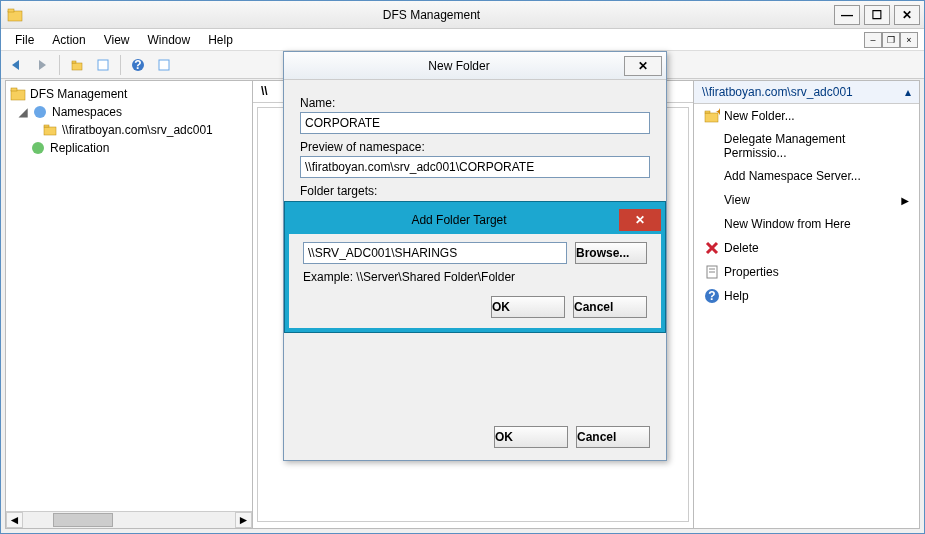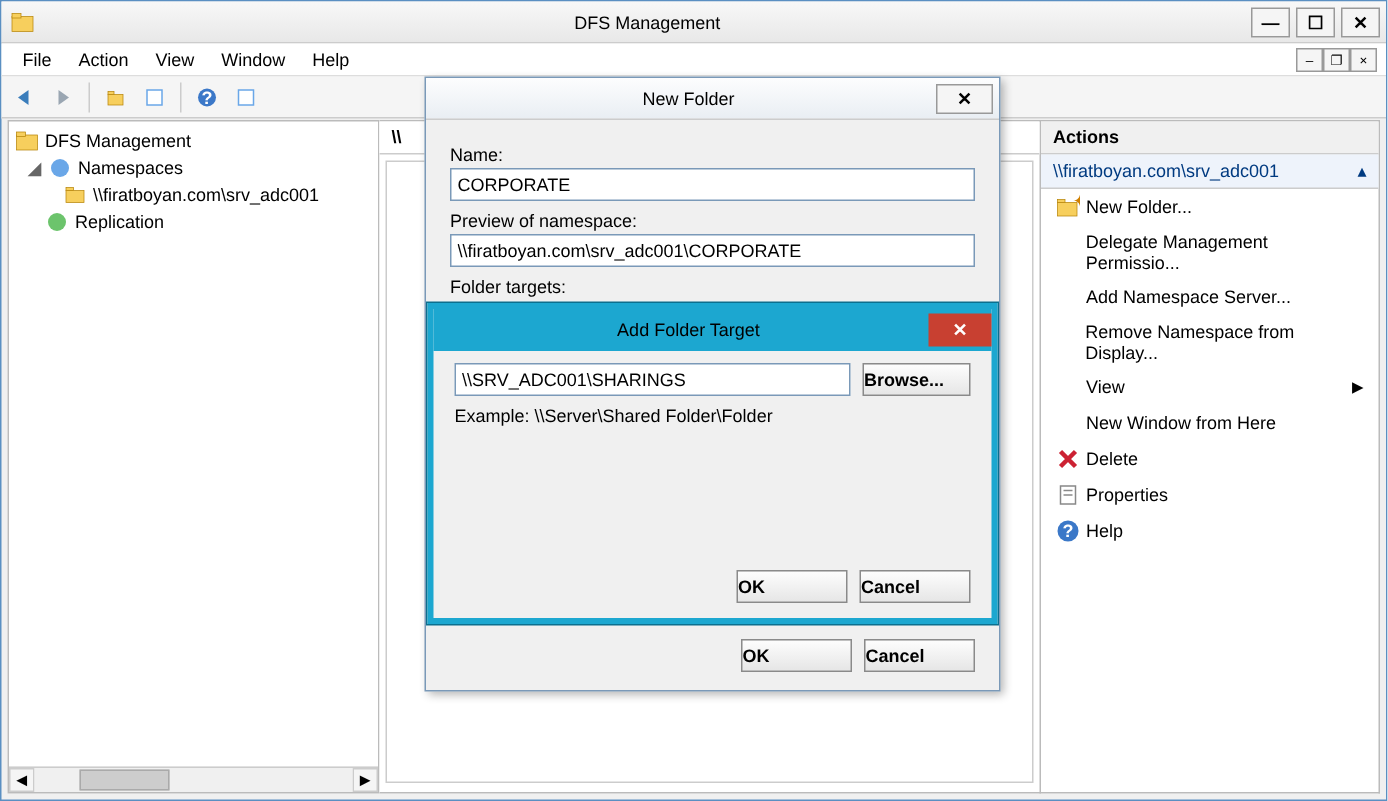--- a/index.html
+++ b/index.html
@@ -54,21 +54,21 @@
   .dlg1 .tb .title { flex:1; text-align:center; }
   .dlg-close { width:38px; height:20px; border:1px solid #999; margin-right:4px; display:flex; align-items:center; justify-content:center; font-weight:bold; cursor:pointer; background:#f5f5f5; }
   .dlg-body { padding:10px 16px; }
   .lbl { display:block; margin:6px 0 2px; }
   .txt { width:100%; height:22px; border:1px solid #7a99b8; background:#fff; padding:0 4px; }
   .txt[readonly] { background:#fff; }
   .dlg-btns { position:absolute; bottom:12px; right:16px; display:flex; gap:8px; }
   .btn { width:74px; height:22px; border:1px solid #8a8a8a; background:linear-gradient(#fdfdfd,#e6e6e6); cursor:pointer; text-align:left; line-height:20px;font-weight:bold; }
 
   
-  .dlg2 { position:absolute; left:284px; top:201px; width:380px; height:214px; border:4px solid #1ca7d0; background:#f0f0f0; box-shadow:0 0 0 1px #0b6f8e; }
+  .dlg2 { position:absolute; left:284px; top:201px; width:380px; height:130px; border:4px solid #1ca7d0; background:#f0f0f0; box-shadow:0 0 0 1px #0b6f8e; }
   .dlg2 .tb { height:28px; background:#1ca7d0; color:#000; display:flex; align-items:center; }
   .dlg2 .tb .title { flex:1; text-align:center; }
   .dlg2 .dlg-close2 { width:42px; height:22px; background:#c84031; color:#fff; display:flex; align-items:center; justify-content:center; font-weight:bold; cursor:pointer; }
   .dlg2-body { padding:8px 14px; }
   .row-flex { display:flex; gap:8px; align-items:center; }
   .row-flex .txt { flex:1; }
   .example { margin-top:6px; color:#000000; }
   .dlg2-btns { position:absolute; bottom:10px; right:14px; display:flex; gap:8px; }
 
   
@@ -196,21 +196,20 @@
         <div class="arrow">►</div>
       </div>
     </div>
 
     <div class="center">
       <div class="center-top"><span>\\</span></div>
       <div class="center-tabs"></div>
     </div>
 
     <div class="actions">
-      <div class="actions-h">Actions</div>
       <div class="actions-sub">
         <span>\\firatboyan.com\srv_adc001</span>
         <span>▴</span>
       </div>
       <div class="action-item">
         <span class="ai-icon">
             <svg width="16" height="16">
               <rect x="1" y="5" width="13" height="9" class="ico-folder"></rect>
               <rect x="1" y="3" width="5" height="2" class="ico-folder"></rect>
               <text x="11" y="8" font-size="10" fill="#d08000">✦</text>
@@ -221,24 +220,20 @@
       <div class="action-item">
         <span class="ai-icon"></span>
         <span>Delegate Management Permissio...</span>
       </div>
       <div class="action-item">
         <span class="ai-icon"></span>
         <span>Add Namespace Server...</span>
       </div>
       <div class="action-item">
         <span class="ai-icon"></span>
-        <span>Remove Namespace from Display...</span>
-      </div>
-      <div class="action-item">
-        <span class="ai-icon"></span>
         <span>View</span>
         <span class="chev">▶</span>
       </div>
       <div class="action-item">
         <span class="ai-icon"></span>
         <span>New Window from Here</span>
       </div>
       <div class="action-item">
         <span class="ai-icon">
             <svg width="16" height="16">

